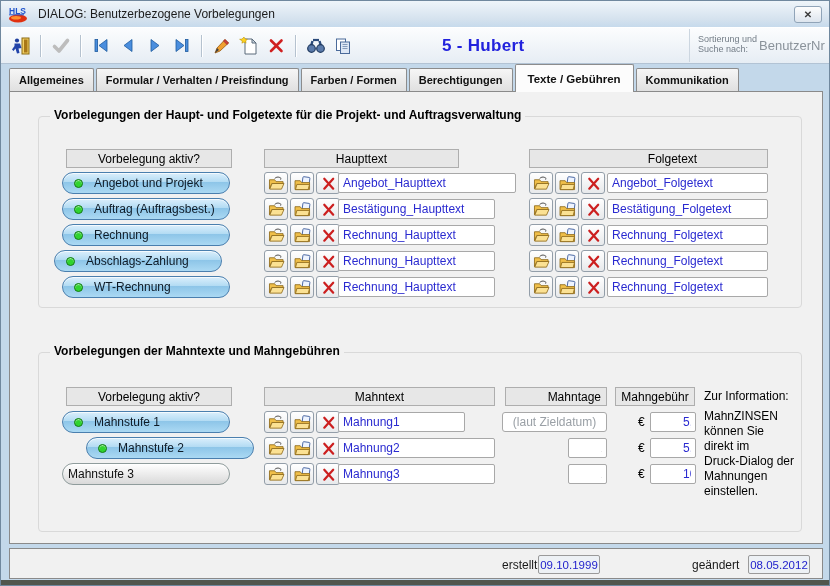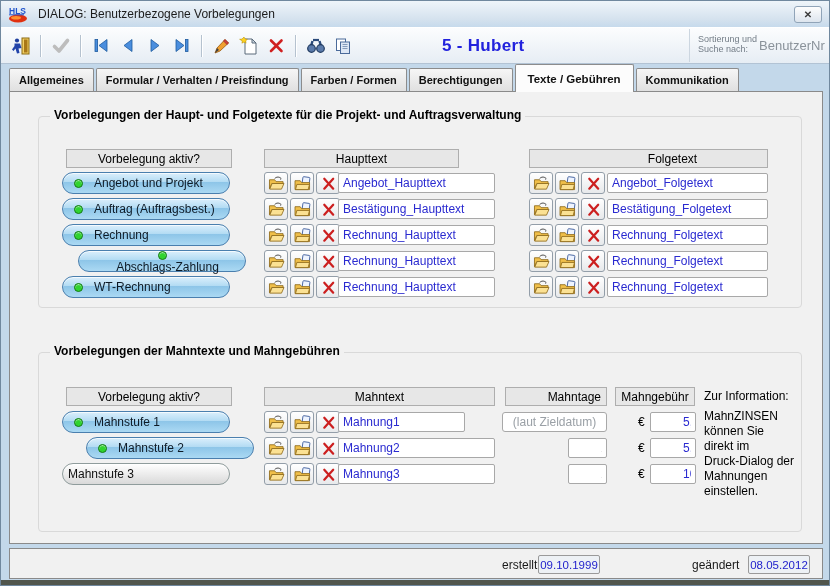--- a/index.html
+++ b/index.html
@@ -291,21 +291,21 @@
           <svg>
             <use href="#sym-folder-page"></use>
           </svg>
         </div>
       <div class="icon-btn">
           <svg>
             <use href="#sym-redx"></use>
           </svg>
         </div>
     </div>
-    <input class="field" style="left: 328px; top: 81px; width: 157px;" value="Angebot_Haupttext">
+    <input class="field" style="left: 328px; top: 81px; width: 178px;" value="Angebot_Haupttext">
     <div class="iconbar" style="left:519px; top:80px;">
       <div class="icon-btn">
           <svg>
             <use href="#sym-folder-open"></use>
           </svg>
         </div>
       <div class="icon-btn">
           <svg>
             <use href="#sym-folder-page"></use>
           </svg>
@@ -393,21 +393,21 @@
           </svg>
         </div>
       <div class="icon-btn">
           <svg>
             <use href="#sym-redx"></use>
           </svg>
         </div>
     </div>
     <input class="field" style="left: 597px; top: 133px; width: 161px;" value="Rechnung_Folgetext">
 
-    <div class="rowbtn on" style="left:68px; top:158px;flex-direction:column;">
+    <div class="rowbtn on" style="left:44px; top:158px;">
       <span class="led"></span>
       <span>Abschlags-Zahlung</span>
     </div>
     <div class="iconbar" style="left:254px; top:158px;">
       <div class="icon-btn">
           <svg>
             <use href="#sym-folder-open"></use>
           </svg>
         </div>
       <div class="icon-btn">

